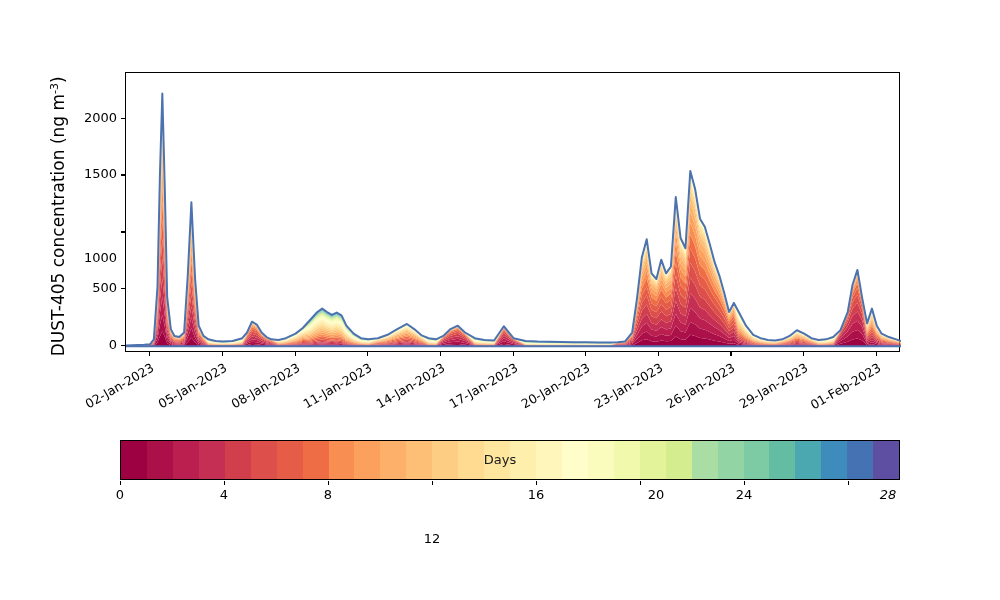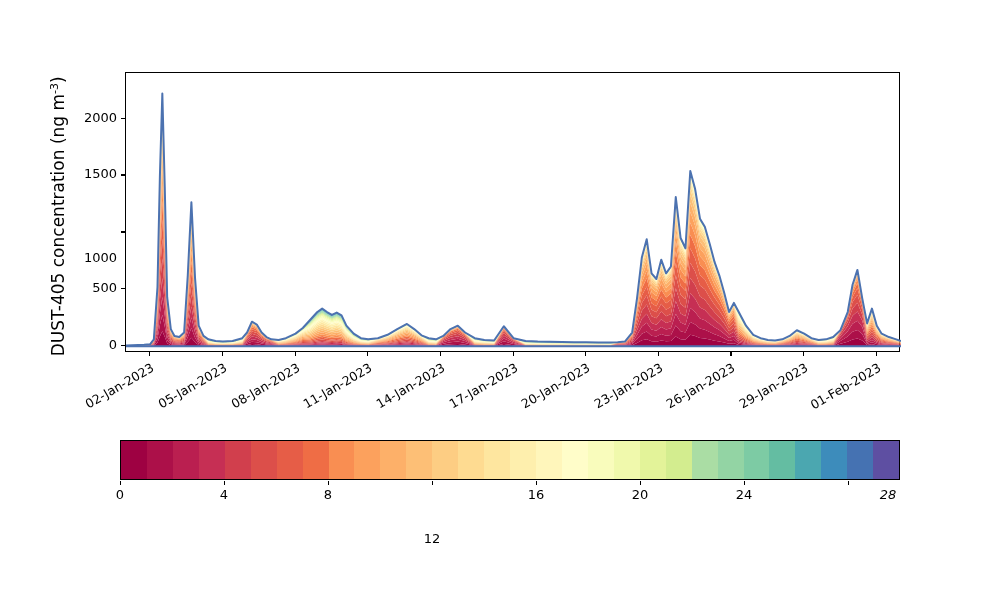--- a/index.html
+++ b/index.html
@@ -162,32 +162,33 @@
       <div class="band" style="background: rgb(211, 237, 143);"></div>
       <div class="band" style="background: rgb(170, 221, 164);"></div>
       <div class="band" style="background: rgb(147, 212, 164);"></div>
       <div class="band" style="background: rgb(125, 203, 164);"></div>
       <div class="band" style="background: rgb(100, 189, 162);"></div>
       <div class="band" style="background: rgb(75, 167, 176);"></div>
       <div class="band" style="background: rgb(61, 140, 187);"></div>
       <div class="band" style="background: rgb(69, 114, 178);"></div>
       <div class="band" style="background: rgb(94, 79, 162);"></div>
     </div>
+  <div class="cbar-label">Days</div>
   <div id="cbticklabels">
       <div class="cbtickmark" style="left: 120px;"></div>
       <div class="cbtick" style="left: 100px;">0</div>
       <div class="cbtickmark" style="left: 224px;"></div>
       <div class="cbtick" style="left: 204px;">4</div>
       <div class="cbtickmark" style="left: 328px;"></div>
       <div class="cbtick" style="left: 308px;">8</div>
       <div class="cbtickmark" style="left: 432px;"></div>
       <div class="cbtick" style="left: 412px; margin-top: 44px;">12</div>
       <div class="cbtickmark" style="left: 536px;"></div>
       <div class="cbtick" style="left: 516px;">16</div>
       <div class="cbtickmark" style="left: 640px;"></div>
-      <div class="cbtick" style="left: 620px;">20</div>
+      <div class="cbtick" style="left: 636px;">20</div>
       <div class="cbtickmark" style="left: 744px;"></div>
       <div class="cbtick" style="left: 724px;">24</div>
       <div class="cbtickmark" style="left: 848px;"></div>
       <div class="cbtick" style="left: 868px; font-style: italic;">28</div>
     </div>
 
 </div>
 
 </body></html>

